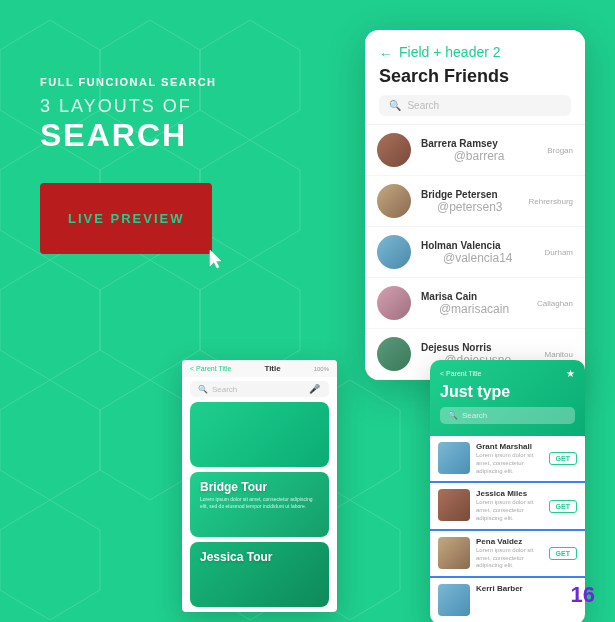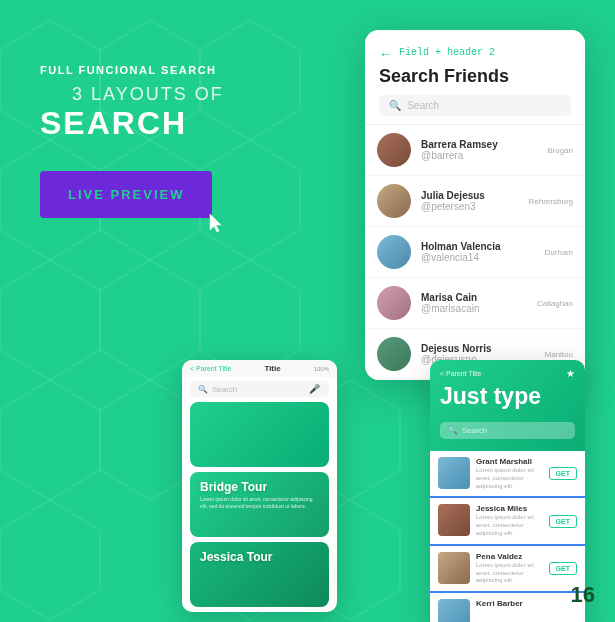--- a/index.html
+++ b/index.html
@@ -16,60 +16,59 @@
     .bg-pattern {
       position: absolute;
       top: 0; left: 0; right: 0; bottom: 0;
       opacity: 0.15;
       pointer-events: none;
     }
 
     
     .left-content {
       position: absolute;
-      top: 64px;
+      top: 76px;
       left: 40px;
       width: 220px;
     }
     .subtitle {
       color: #fff;
       font-size: 11px;
       font-weight: 700;
       letter-spacing: 1.5px;
       text-transform: uppercase;
       margin-bottom: 8px;
     }
     .layouts-label {
       color: rgba(255,255,255,0.85);
       font-size: 18px;
       font-weight: 400;
       letter-spacing: 2px;
       text-transform: uppercase;
       line-height: 1.2;
-      margin-left: 32px;
     }
     .search-label {
       color: #fff;
       font-size: 32px;
       font-weight: 800;
       letter-spacing: 2px;
       text-transform: uppercase;
       line-height: 1.1;
       margin-bottom: 30px;
     }
 
     .live-preview-btn {
       display: inline-block;
-      background: #6d28d9;
+      background: #b91c1c;
       color: #1fcf8e;
       font-size: 13px;
       font-weight: 700;
       letter-spacing: 2px;
       text-transform: uppercase;
-      padding: 16px 28px;
+      padding: 28px 28px;
       border-radius: 4px;
       cursor: pointer;
       position: relative;
       border: none;
       outline: none;
     }
     .cursor-arrow {
       position: absolute;
       bottom: -18px;
       right: -16px;
@@ -98,22 +97,21 @@
       align-items: center;
       gap: 6px;
       margin-bottom: 6px;
     }
     .back-arrow {
       color: #1fcf8e;
       font-size: 14px;
     }
     .field-header-label {
       color: #1fcf8e;
-      font-size: 10px;
-      font-family: Liberation Mono, monospace;
+      font-size: 14px;
     }
     .search-friends-title {
       font-size: 18px;
       font-weight: 700;
       color: #222;
       margin-bottom: 8px;
     }
     .search-input-row {
       display: flex;
       align-items: center;
@@ -151,37 +149,38 @@
     }
     .contact-info {
       flex: 1;
     }
     .contact-name {
       font-size: 10px;
       font-weight: 600;
       color: #333;
     }
     .contact-handle {
-      font-size: 10px;
+      font-size: 12px;
       color: #aaa;
+      text-align: center;
     }
     .contact-location {
       font-size: 8px;
       color: #aaa;
       margin-left: auto;
     }
 
     
     .phone-bottom-left {
       position: absolute;
       top: 360px;
       left: 182px;
       width: 155px;
       background: #fff;
-      border-radius: 10px;
+      border-radius: 4px;
       overflow: hidden;
       box-shadow: 0 8px 30px rgba(0,0,0,0.2);
     }
     .phone-top-bar {
       background: #f8f8f8;
       padding: 4px 8px;
       display: flex;
       align-items: center;
       justify-content: space-between;
       font-size: 6px;
@@ -260,23 +259,23 @@
     .parent-title-white {
       color: rgba(255,255,255,0.85);
       font-size: 7px;
     }
     .star-icon {
       color: #fff;
       font-size: 10px;
     }
     .just-type-title {
       color: #fff;
-      font-size: 23px;
+      font-size: 16px;
       font-weight: 800;
-      margin-bottom: 12px;
+      margin-bottom: 6px;
     }
     .search-bar-white {
       background: rgba(255,255,255,0.3);
       border-radius: 5px;
       padding: 4px 8px;
       display: flex;
       align-items: center;
       gap: 4px;
     }
     .search-bar-white span {
@@ -323,21 +322,21 @@
       border-radius: 3px;
       align-self: center;
       flex-shrink: 0;
     }
 
     
     .page-number {
       position: absolute;
       bottom: 14px;
       right: 20px;
-      color: #14532d;
+      color: #6d28d9;
       font-size: 22px;
       font-weight: 800;
     }
 
     
     .av1 { background: linear-gradient(135deg, #a8705a, #7a4a3a); }
     .av2 { background: linear-gradient(135deg, #c4a882, #8a6b4f); }
     .av3 { background: linear-gradient(135deg, #7bb8d4, #4a8aaa); }
     .av4 { background: linear-gradient(135deg, #d4a0b0, #a07080); }
     .av5 { background: linear-gradient(135deg, #5a9a7a, #3a7a5a); }
@@ -414,21 +413,21 @@
     <div class="contact-avatar av1"></div>
     <div class="contact-info">
       <div class="contact-name">Barrera Ramsey</div>
       <div class="contact-handle">@barrera</div>
     </div>
     <div class="contact-location">Brogan</div>
   </div>
       <div class="contact-item">
     <div class="contact-avatar av2"></div>
     <div class="contact-info">
-      <div class="contact-name">Julia Dejesus</div>
+      <div class="contact-name">Bridge Petersen</div>
       <div class="contact-handle">@petersen3</div>
     </div>
     <div class="contact-location">Rehrersburg</div>
   </div>
       <div class="contact-item">
     <div class="contact-avatar av3"></div>
     <div class="contact-info">
       <div class="contact-name">Holman Valencia</div>
       <div class="contact-handle">@valencia14</div>
     </div>

